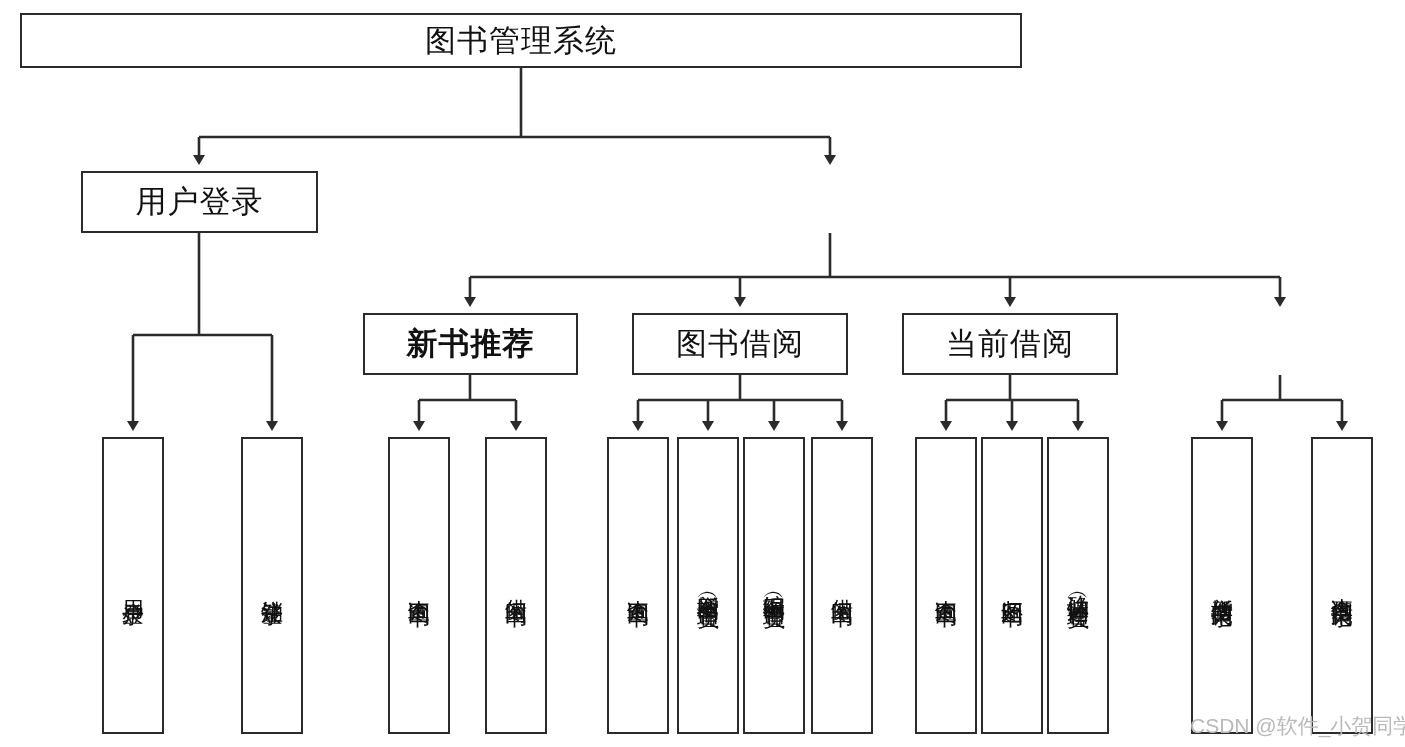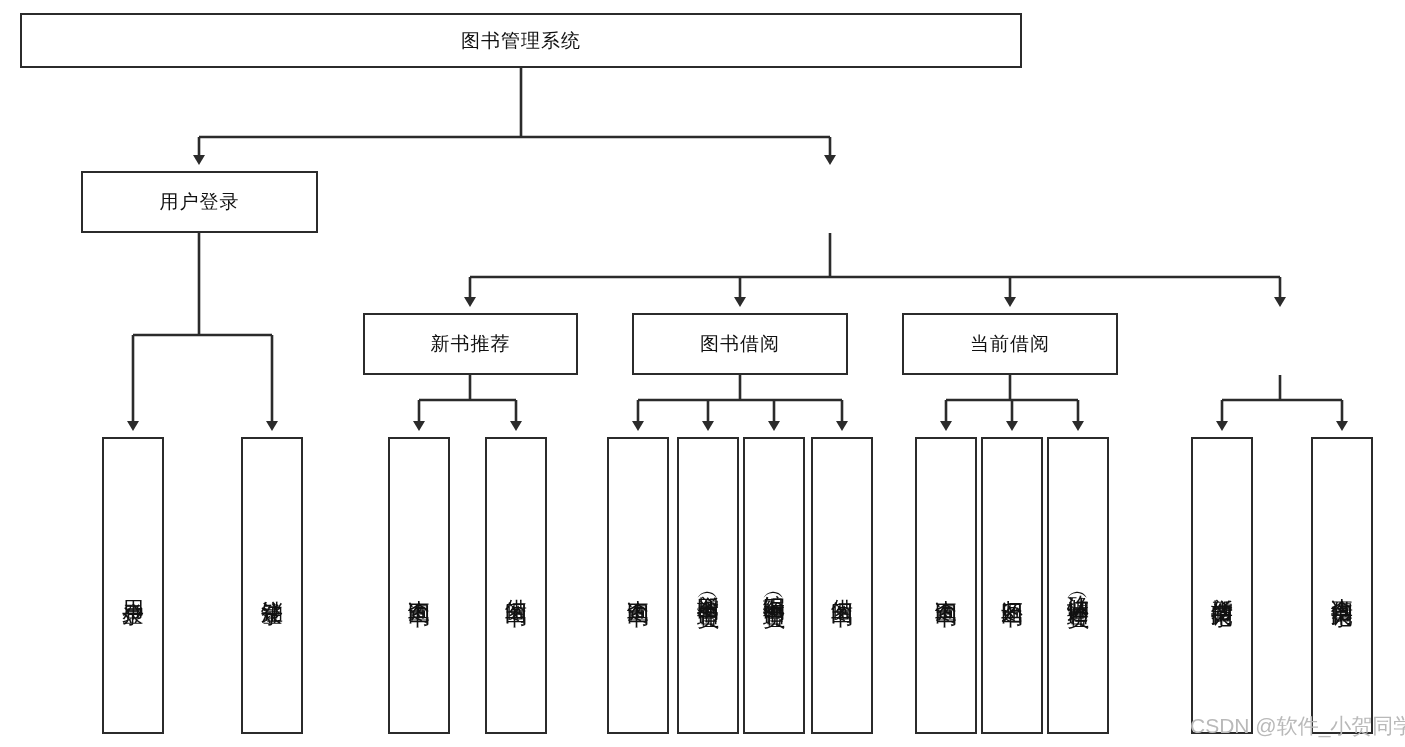--- a/index.html
+++ b/index.html
@@ -3,21 +3,21 @@
 <meta charset="utf-8">
 <style>
   html,body{margin:0;padding:0;background:#ffffff;}
   body{width:1405px;height:747px;overflow:hidden;
        font-family:"Liberation Sans","DejaVu Sans",sans-serif;}
   #stage{position:relative;width:1405px;height:747px;background:#ffffff;}
   svg.edges{position:absolute;left:0;top:0;width:1405px;height:747px;}
   .node{position:absolute;box-sizing:border-box;background:#ffffff;
         border:2.5px solid #2b2b2b;display:flex;align-items:center;
         justify-content:center;color:#111111;}
-  .node.h{font-size:19px;letter-spacing:1px;}
+  .node.h{font-size:31px;letter-spacing:1px;}
   .node.v{font-size:22px;writing-mode:vertical-rl;text-orientation:upright;
           line-height:1.18;letter-spacing:2px;padding:6px 0;}
   .watermark{position:absolute;left:1190px;top:712px;font-size:21px;
              color:#b9b9b9;white-space:nowrap;}
 </style>
 </head>
 <body>
 
 <div id="stage">
 
@@ -72,21 +72,21 @@
   </svg>
 
   <div class="node h" style="left:20px;top:13px;width:1002px;height:55px;">
     <span>图书管理系统</span>
   </div>
 
   <div class="node h" style="left:81px;top:171px;width:237px;height:62px;">
     <span>用户登录</span>
   </div>
 
-  <div class="node h" style="left:363px;top:313px;width:215px;height:62px;">
+  <div class="node h" style="left:363px;top:313px;width:215px;height:62px;font-weight:bold;">
     <span>新书推荐</span>
   </div>
   <div class="node h" style="left:632px;top:313px;width:216px;height:62px;">
     <span>图书借阅</span>
   </div>
   <div class="node h" style="left:902px;top:313px;width:216px;height:62px;">
     <span>当前借阅</span>
   </div>
 
   <div class="node v" style="left:102px;top:437px;width:62px;height:297px;">

